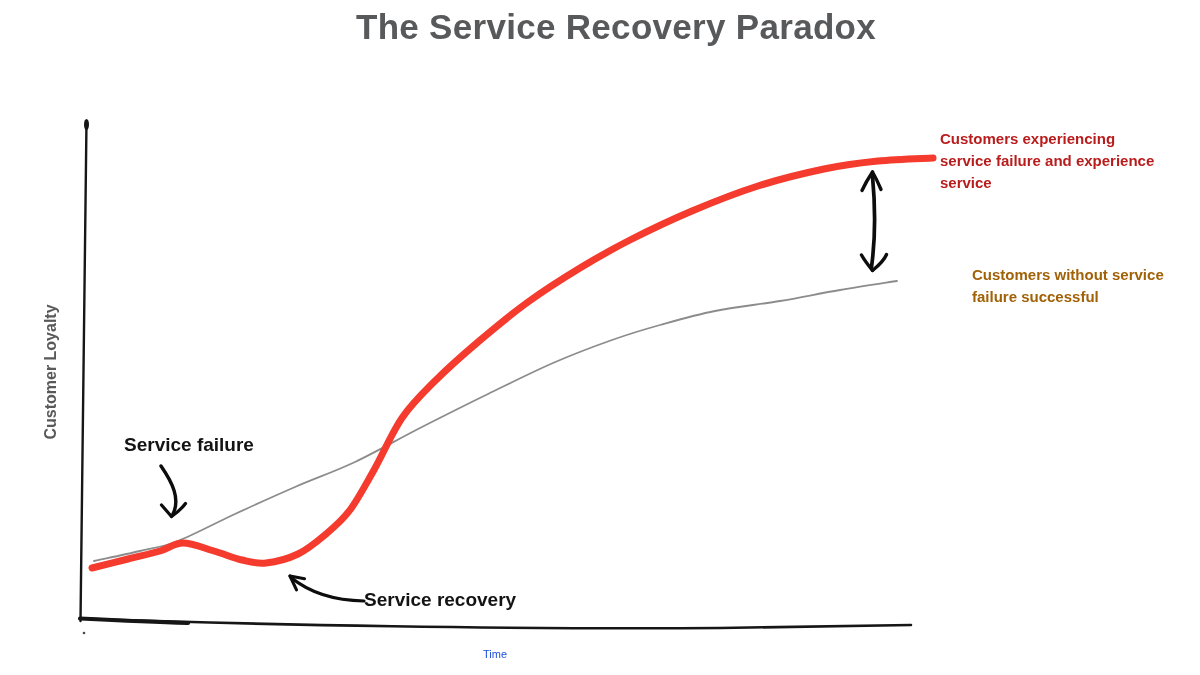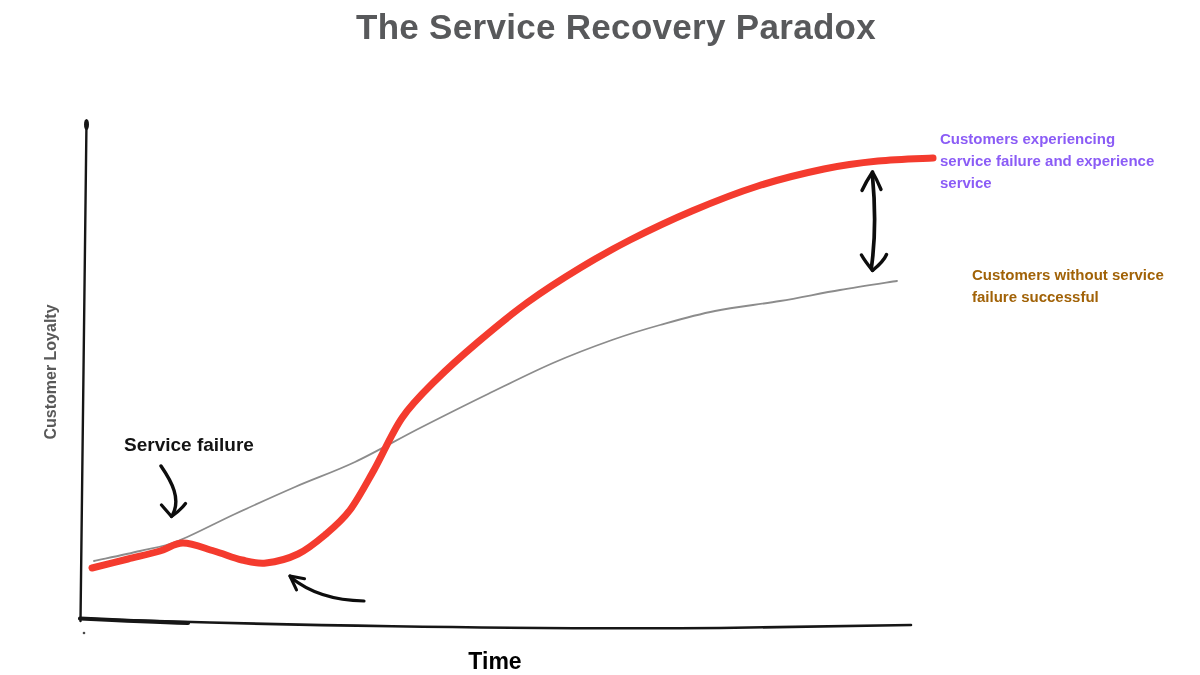--- a/index.html
+++ b/index.html
@@ -10,21 +10,21 @@
     font-size:35px; font-weight:bold; color:#58595b; letter-spacing:0.3px;
   }
   svg.plot { position:absolute; left:0; top:0; width:1200px; height:675px; }
   .ylabel {
     position:absolute; left:51px; top:372px; white-space:nowrap;
     transform:translate(-50%,-50%) rotate(-90deg);
     font-size:16px; font-weight:bold; color:#595959;
   }
   .xlabel {
     position:absolute; left:495px; top:648px; transform:translateX(-50%);
-    font-size:23px; font-weight:bold; color:#000000;
+    font-size:11px; font-weight:normal; color:#1d4ed8;
   }
   .anno { position:absolute; font-size:19px; font-weight:bold; color:#131313; white-space:nowrap;text-align:right; }
   .anno-failure { left:124px; top:434px; }
   .anno-recovery { left:364px; top:589px; }
   .legend { position:absolute; font-size:15px; font-weight:bold; line-height:22px; }
   .legend-red { left:940px; top:128px; width:245px; color:#f43b2e; }
   .legend-black { left:940px; top:264px; width:235px; color:#a16207;margin-left:32px; }
 </style>
 </head>
 <body>
@@ -66,22 +66,23 @@
         <path d="M 872.5 270.5 C 868.5 265.5 864.5 260.5 861.5 255" stroke-width="3.4"></path>
         <path d="M 872.5 270.5 C 878 266 884 260.5 886.5 254.5" stroke-width="3.4"></path>
       </g>
     </g>
   </svg>
 
   <div class="ylabel">Customer Loyalty</div>
   <div class="xlabel">Time</div>
 
   <div class="anno anno-failure">Service failure</div>
+  <div class="anno anno-recovery">Service recovery</div>
 
-  <div class="legend legend-red" style="color: #8b5cf6;">
+  <div class="legend legend-red" style="color: #b91c1c;">
     <div>Customers experiencing</div>
     <div>service failure and experience</div>
     <div>service</div>
   </div>
   <div class="legend legend-black">
     <div>Customers without service</div>
     <div>failure successful</div>
   </div>
 
 </div>

